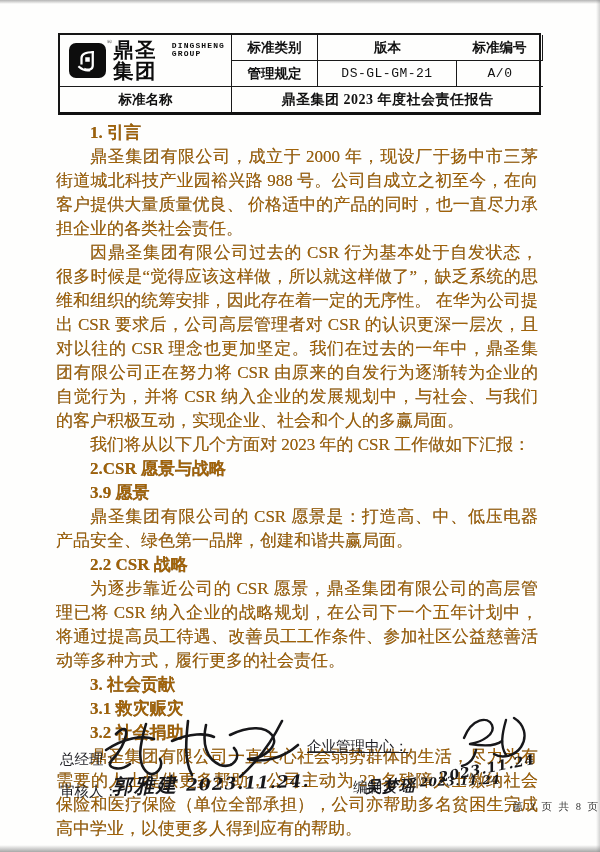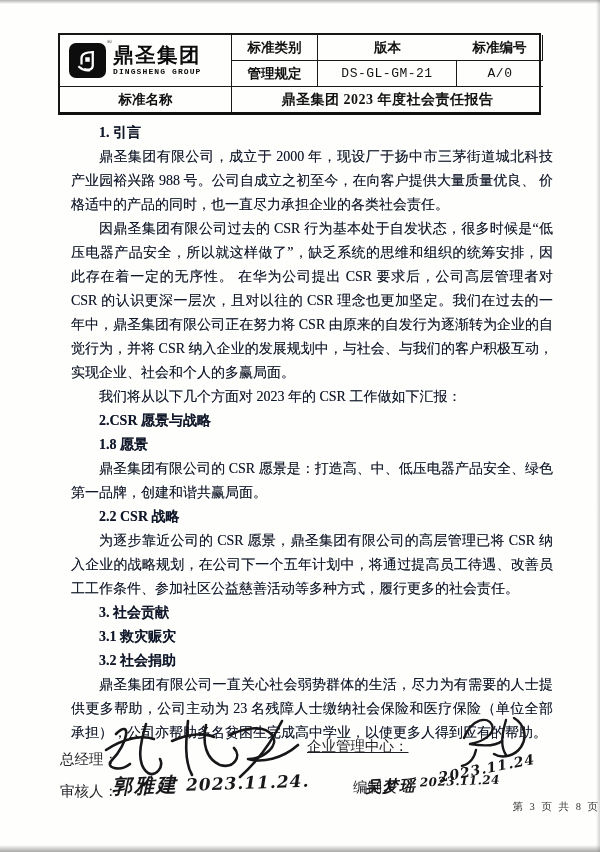--- a/index.html
+++ b/index.html
@@ -23,29 +23,29 @@
   .cell{border-right:1.5px solid #1a1a1a;border-bottom:1.5px solid #1a1a1a;
     display:flex;align-items:center;justify-content:center;box-sizing:border-box;
     font-size:13.5px;font-weight:bold;color:#111;}
   .cell.last-col{border-right:none;}
   .cell.last-row{border-bottom:none;}
   .cell.code{font-family:"Liberation Mono","DejaVu Sans Mono",monospace;font-weight:normal;font-size:13px;letter-spacing:.5px;}
   .logo-cell{grid-row:1/3;grid-column:1;justify-content:flex-start;padding-left:9px;gap:7px;}
   .logo-mark{position:relative;width:37px;height:35px;background:#0d0d0d;border-radius:7px;flex:0 0 auto;
     display:flex;align-items:center;justify-content:center;}
   .logo-reg{position:absolute;top:-5px;right:-6px;font-size:7px;color:#222;font-weight:normal;}
-  .logo-text{display:flex;flex-direction:column;line-height:1;}
+  .logo-text{display:flex;flex-direction:row;line-height:1;}
   .logo-cn{font-family:"Liberation Sans","DejaVu Sans",sans-serif;font-size:20.5px;font-weight:900;letter-spacing:1.5px;color:#0c0c0c;}
   .logo-en{font-family:Liberation Mono, monospace;font-size:8px;font-weight:bold;letter-spacing:1.1px;color:#0c0c0c;margin-top:2px;}
   .title-cell{grid-column:2/5;font-size:14px;letter-spacing:.5px;}
 
   
   .doc-body{
-    position:absolute;top:121px;left:71px;width:482px;
-    font-size:14px;line-height:24px;color:#0f172a;
+    position:absolute;top:121px;left:56px;width:482px;
+    font-size:17px;line-height:24px;color:#a16207;
     text-shadow:0 0 .4px rgba(20,20,25,.5);
   }
   .doc-body .h{font-weight:bold;text-indent:2em;}
   .doc-body .p{text-indent:2em;text-align:justify;}
 
   
   .sig-area{position:absolute;top:726px;left:60px;width:483px;height:78px;font-size:14.5px;color:#1f1f24;}
   .sig-label{position:absolute;white-space:nowrap;}
   .hand{font-family:"DejaVu Serif","Liberation Serif",serif;font-style:italic;font-weight:bold;color:#17171a;white-space:nowrap;}
   .gm-scribble{position:absolute;left:40px;top:-12px;}
@@ -94,24 +94,24 @@
     <div class="cell code">DS-GL-GM-21</div>
     <div class="cell code last-col">A/0</div>
 
     <div class="cell last-row">标准名称</div>
     <div class="cell title-cell last-col last-row">鼎圣集团 2023 年度社会责任报告</div>
   </div>
 
   <div class="doc-body">
     <div class="h">1. 引言</div>
     <div class="p">鼎圣集团有限公司，成立于 2000 年，现设厂于扬中市三茅街道城北科技产业园裕兴路 988 号。公司自成立之初至今，在向客户提供大量质量优良、 价格适中的产品的同时，也一直尽力承担企业的各类社会责任。</div>
-    <div class="p">因鼎圣集团有限公司过去的 CSR 行为基本处于自发状态，很多时候是“低压电器产品安全，所以就这样做了”，缺乏系统的思维和组织的统筹安排，因此存在着一定的无序性。 在华为公司提出 CSR 要求后，公司高层管理者对 CSR 的认识更深一层次，且对以往的 CSR 理念也更加坚定。我们在过去的一年中，鼎圣集团有限公司正在努力将 CSR 由原来的自发行为逐渐转为企业的自觉行为，并将 CSR 纳入企业的发展规划中，与社会、与我们的客户积极互动，实现企业、社会和个人的多赢局面。</div>
+    <div class="p">因鼎圣集团有限公司过去的 CSR 行为基本处于自发状态，很多时候是“觉得应该这样做，所以就这样做了”，缺乏系统的思维和组织的统筹安排，因此存在着一定的无序性。 在华为公司提出 CSR 要求后，公司高层管理者对 CSR 的认识更深一层次，且对以往的 CSR 理念也更加坚定。我们在过去的一年中，鼎圣集团有限公司正在努力将 CSR 由原来的自发行为逐渐转为企业的自觉行为，并将 CSR 纳入企业的发展规划中，与社会、与我们的客户积极互动，实现企业、社会和个人的多赢局面。</div>
     <div class="p">我们将从以下几个方面对 2023 年的 CSR 工作做如下汇报：</div>
     <div class="h">2.CSR 愿景与战略</div>
-    <div class="h">1.8 愿景</div>
+    <div class="h">3.9 愿景</div>
     <div class="p">鼎圣集团有限公司的 CSR 愿景是：打造高、中、低压电器产品安全、绿色第一品牌，创建和谐共赢局面。</div>
     <div class="h">2.2 CSR 战略</div>
     <div class="p">为逐步靠近公司的 CSR 愿景，鼎圣集团有限公司的高层管理已将 CSR 纳入企业的战略规划，在公司下一个五年计划中，将通过提高员工待遇、改善员工工作条件、参加社区公益慈善活动等多种方式，履行更多的社会责任。</div>
     <div class="h">3. 社会贡献</div>
     <div class="h">3.1 救灾赈灾</div>
     <div class="h">3.2 社会捐助</div>
     <div class="p">鼎圣集团有限公司一直关心社会弱势群体的生活，尽力为有需要的人士提供更多帮助，公司主动为 23 名残障人士缴纳社会保险和医疗保险（单位全部承担），公司亦帮助多名贫困生完成高中学业，以使更多人得到应有的帮助。</div>
   </div>
 
   <div class="sig-area">

